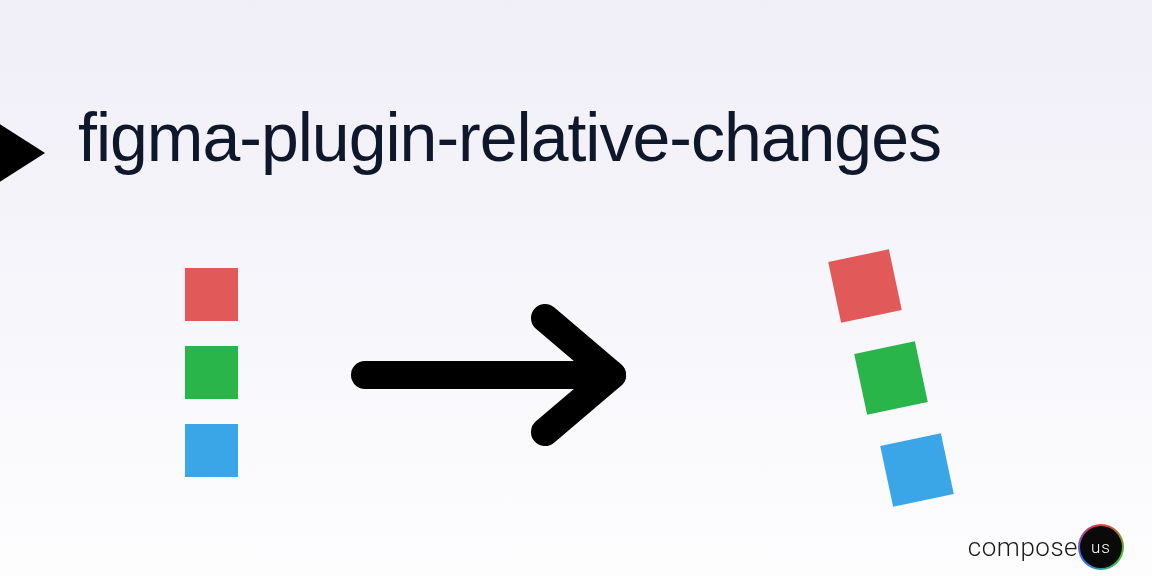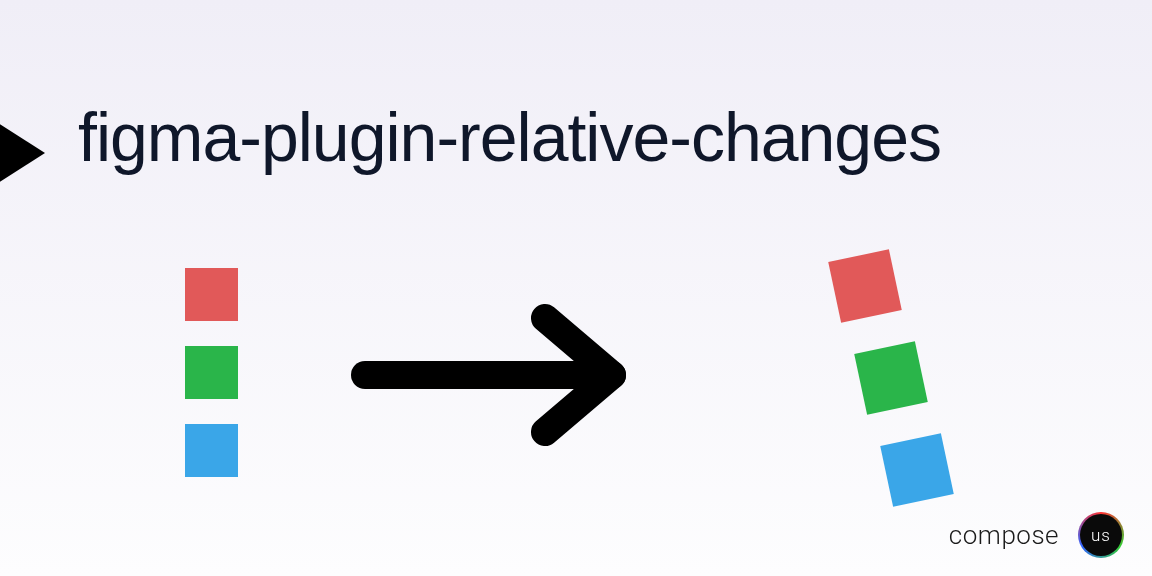--- a/index.html
+++ b/index.html
@@ -64,24 +64,24 @@
       width: 62px;
       height: 62px;
       position: absolute;
     }
     .r1 { left: 54px; top: 0; transform: rotate(-12deg); }
     .r2 { left: 80px; top: 92px; transform: rotate(-12deg); }
     .r3 { left: 106px; top: 184px; transform: rotate(-12deg); }
     .logo {
       position: absolute;
       right: 28px;
-      bottom: 18px;
+      bottom: 6px;
       display: flex;
       align-items: center;
-      gap: 19px;
+      gap: 0;
     }
     .logo-text {
       font-size: 26px;
       font-weight: 300;
       color: #1a1a1a;
       letter-spacing: 0.5px;
     }
     .logo-badge {
       width: 46px;
       height: 46px;

